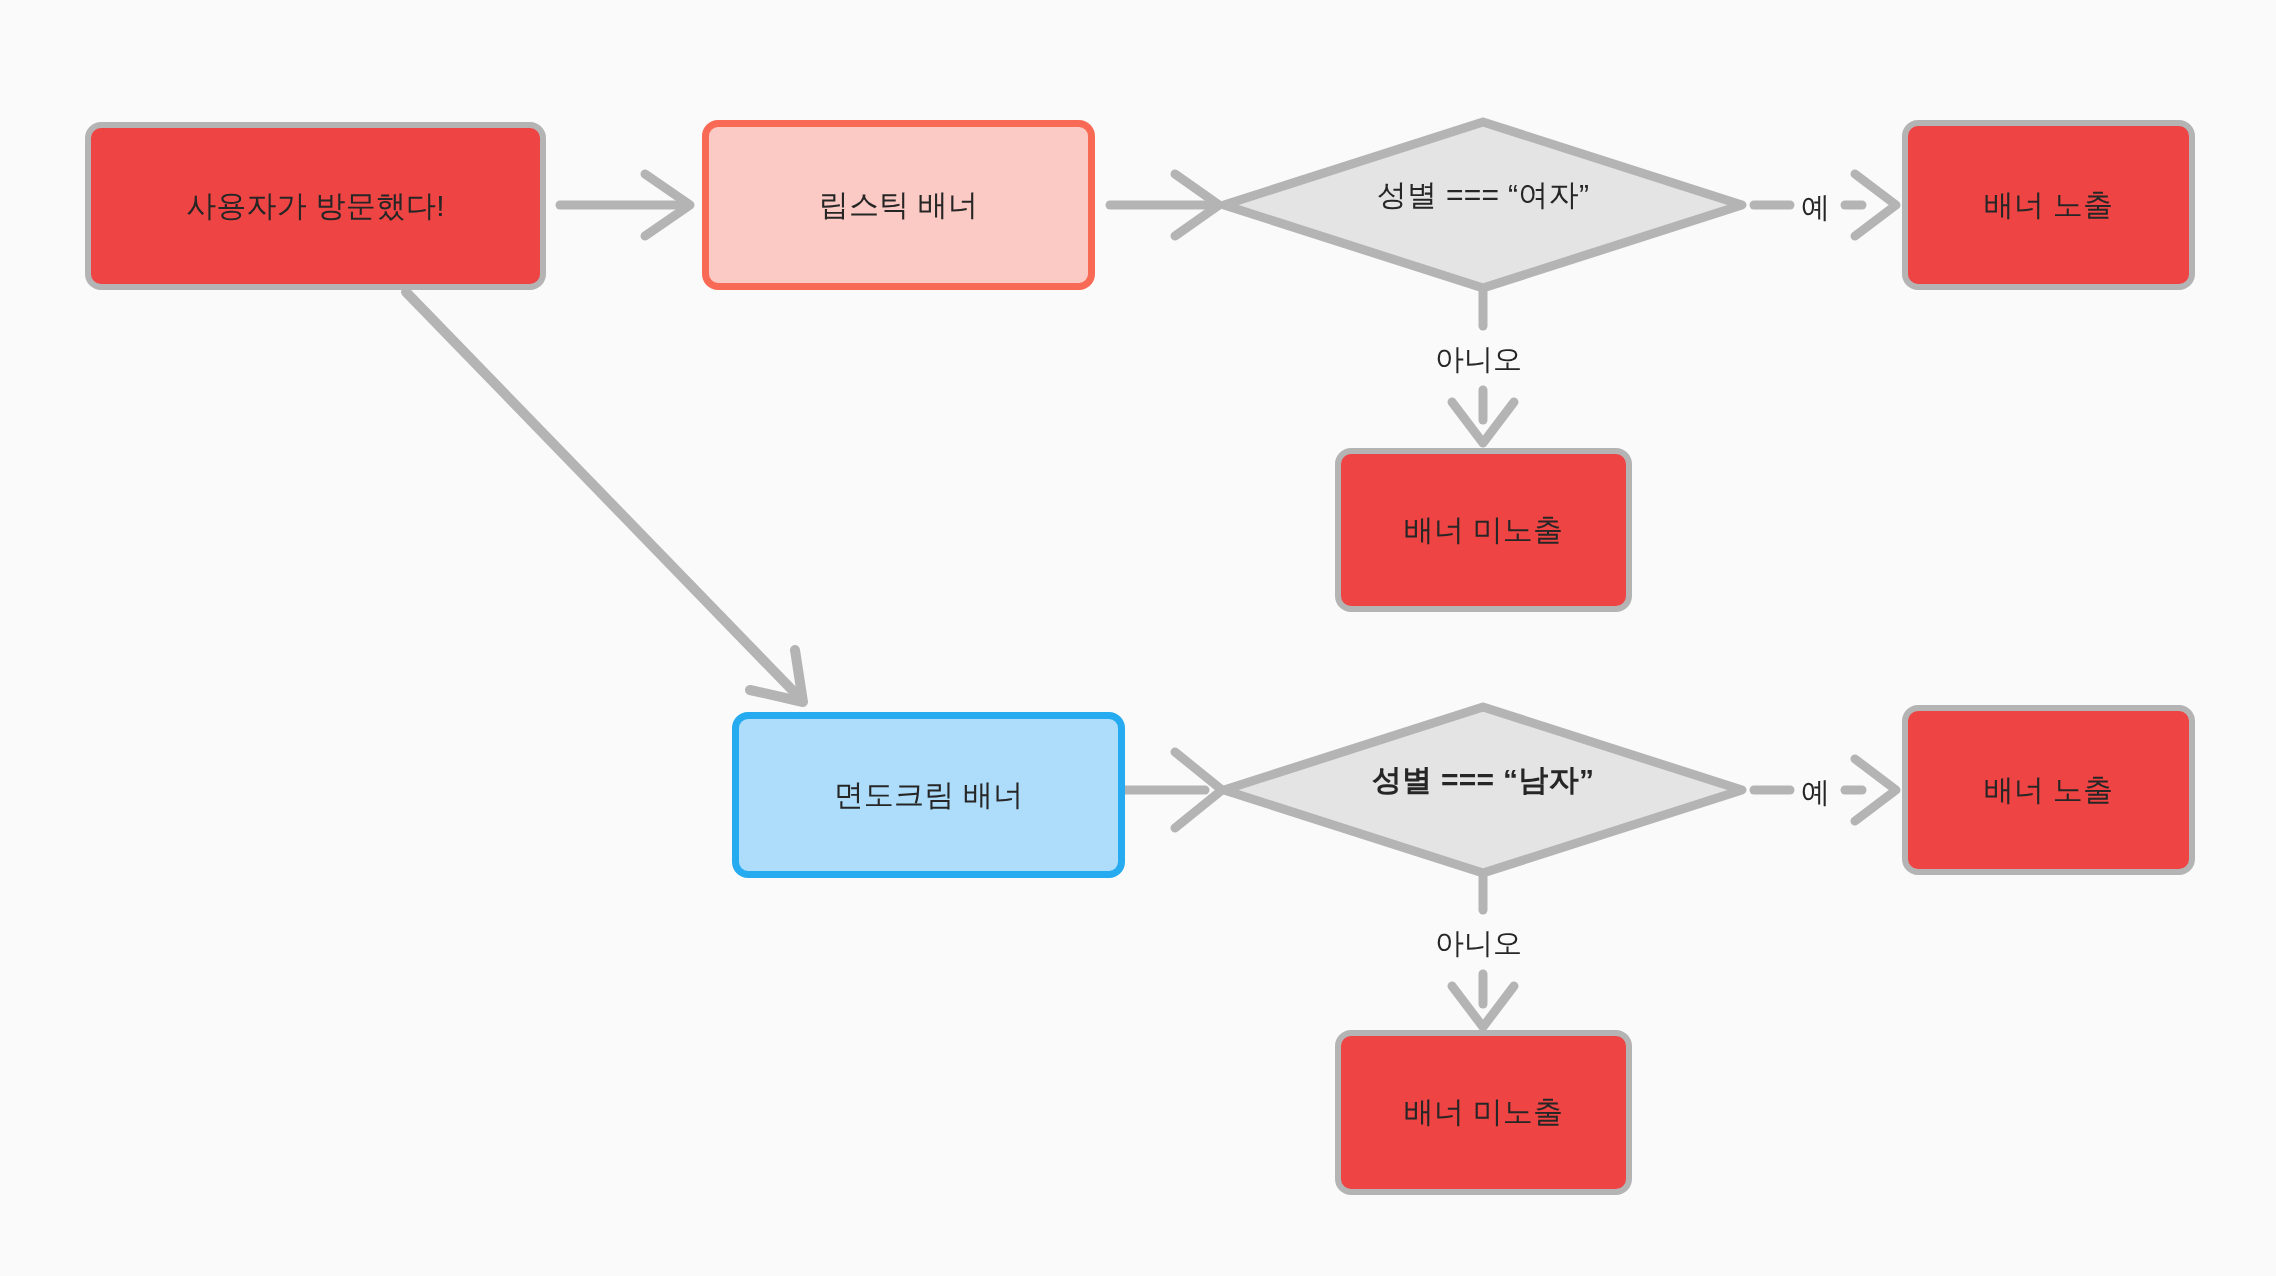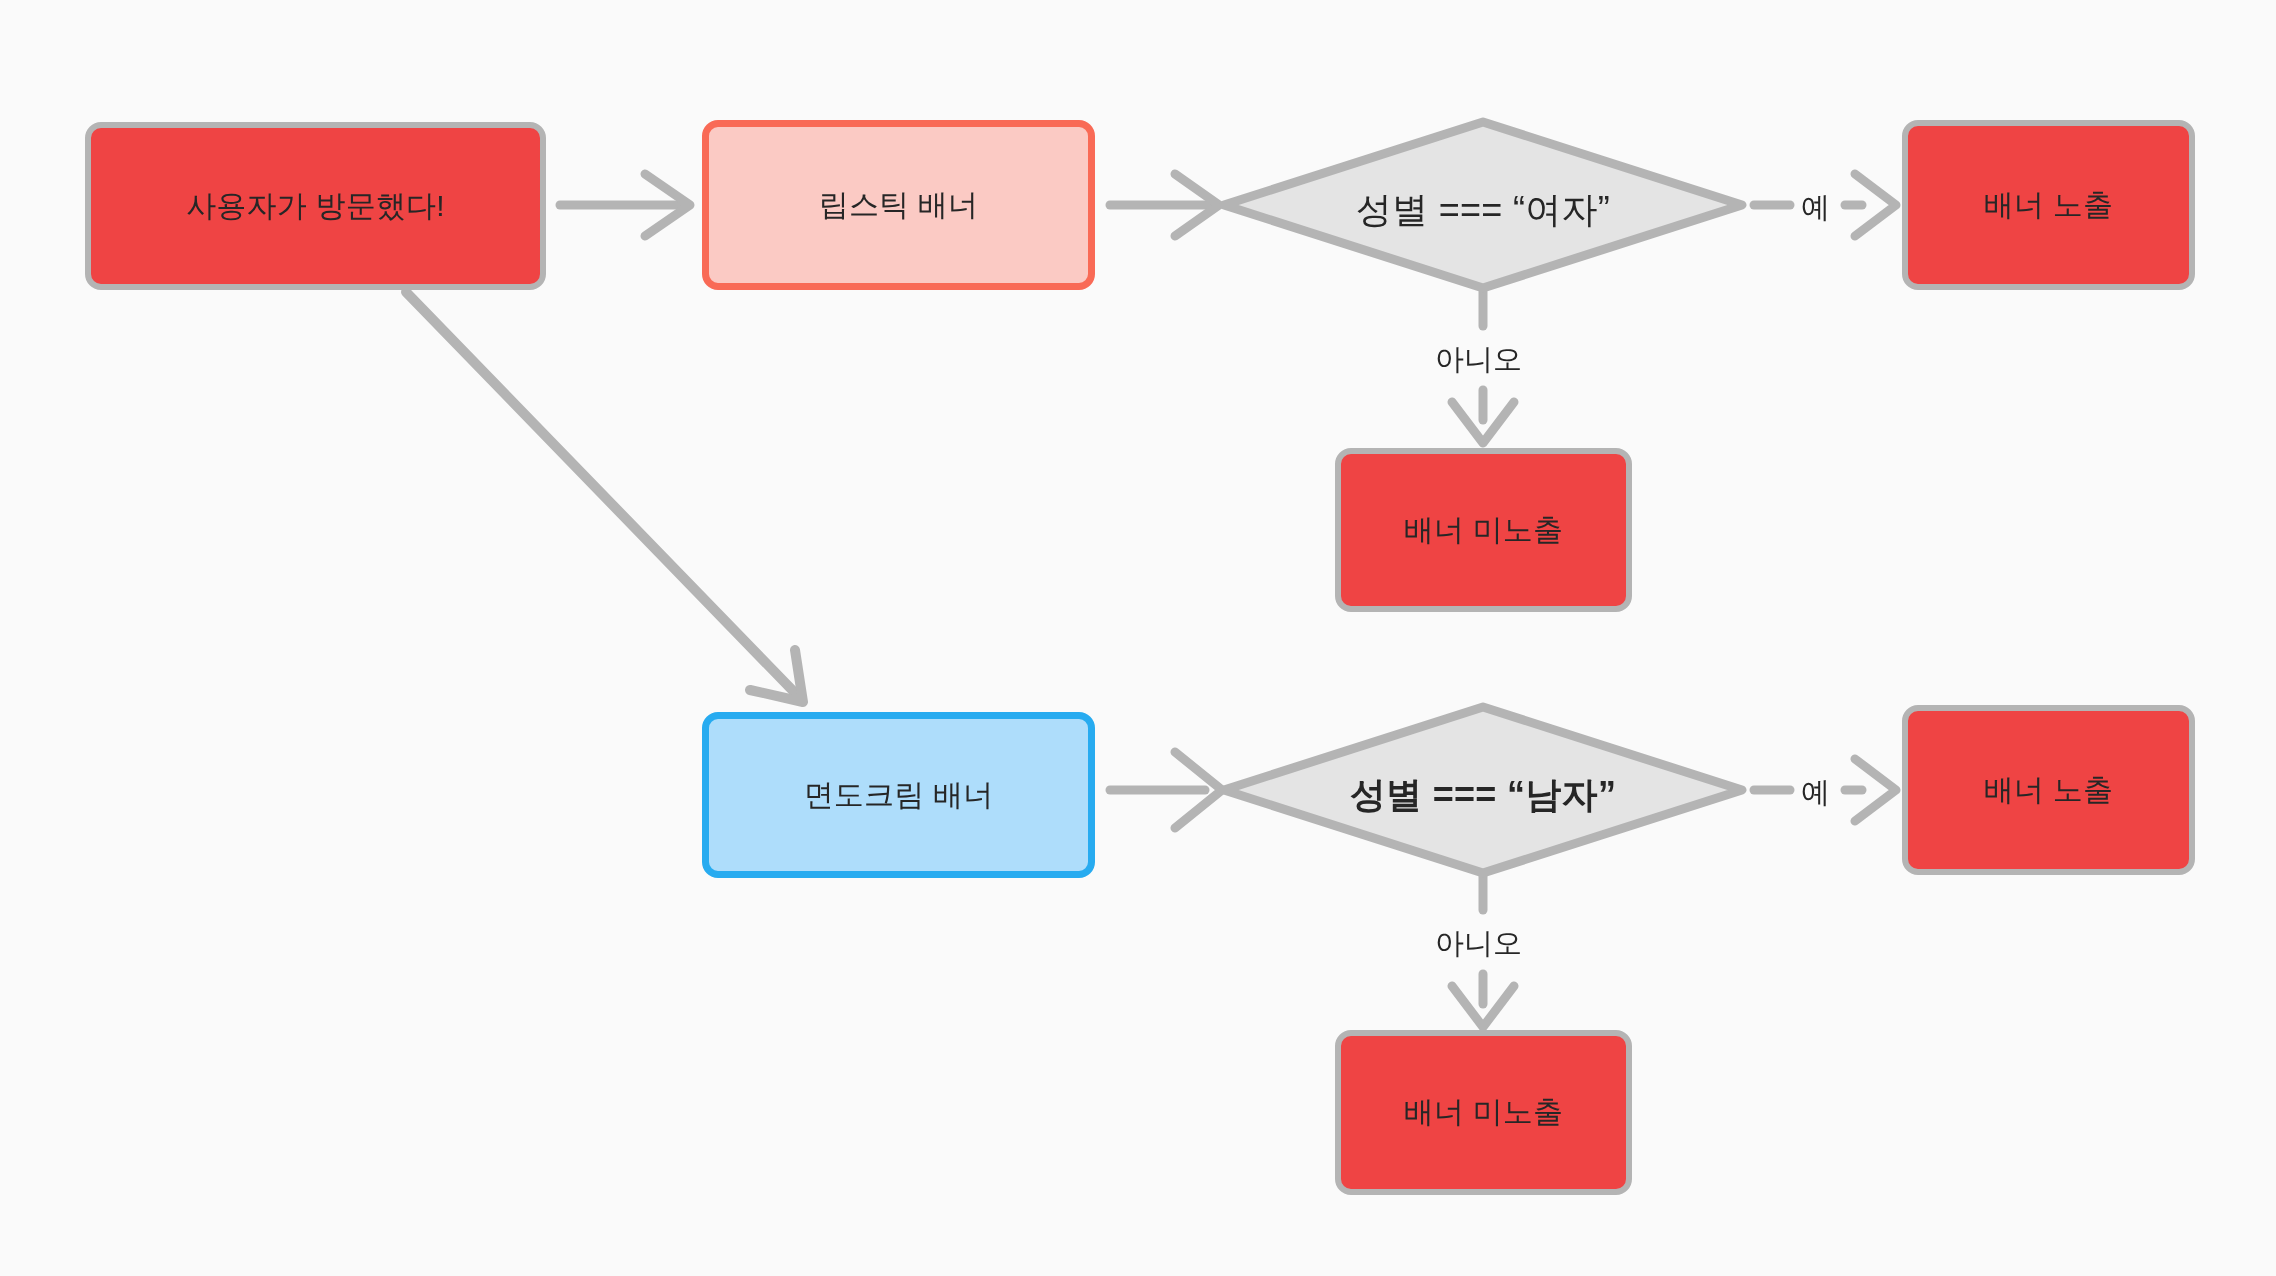--- a/index.html
+++ b/index.html
@@ -35,43 +35,44 @@
     background: #ef4444;
     border: 6px solid #b4b4b4;
   }
   .node.pink {
     background: #fbcac4;
     border: 7px solid #f96a56;
   }
   .node.blue {
     background: #aeddfb;
     border: 7px solid #27abf0;
+    margin-left: 30px;
   }
   .edge-label {
     position: absolute;
     color: #262626;
     font-size: 29px;
     white-space: nowrap;
     font-family: "Liberation Sans", "DejaVu Sans", sans-serif;
   }
   svg.edges {
     position: absolute;
     left: 0;
     top: 0;
     width: 2276px;
     height: 1276px;
     pointer-events: none;
   }
   .diamond-label {
     position: absolute;
     display: flex;
-    align-items: flex-end;
+    align-items: flex-start;
     justify-content: center;
     color: #262626;
-    font-size: 36px;
+    font-size: 30px;
     white-space: nowrap;
     letter-spacing: 0.3px;
   }
 </style>
 </head>
 <body>
 
 <div id="canvas">
 
   <svg class="edges" viewBox="0 0 2276 1276">

